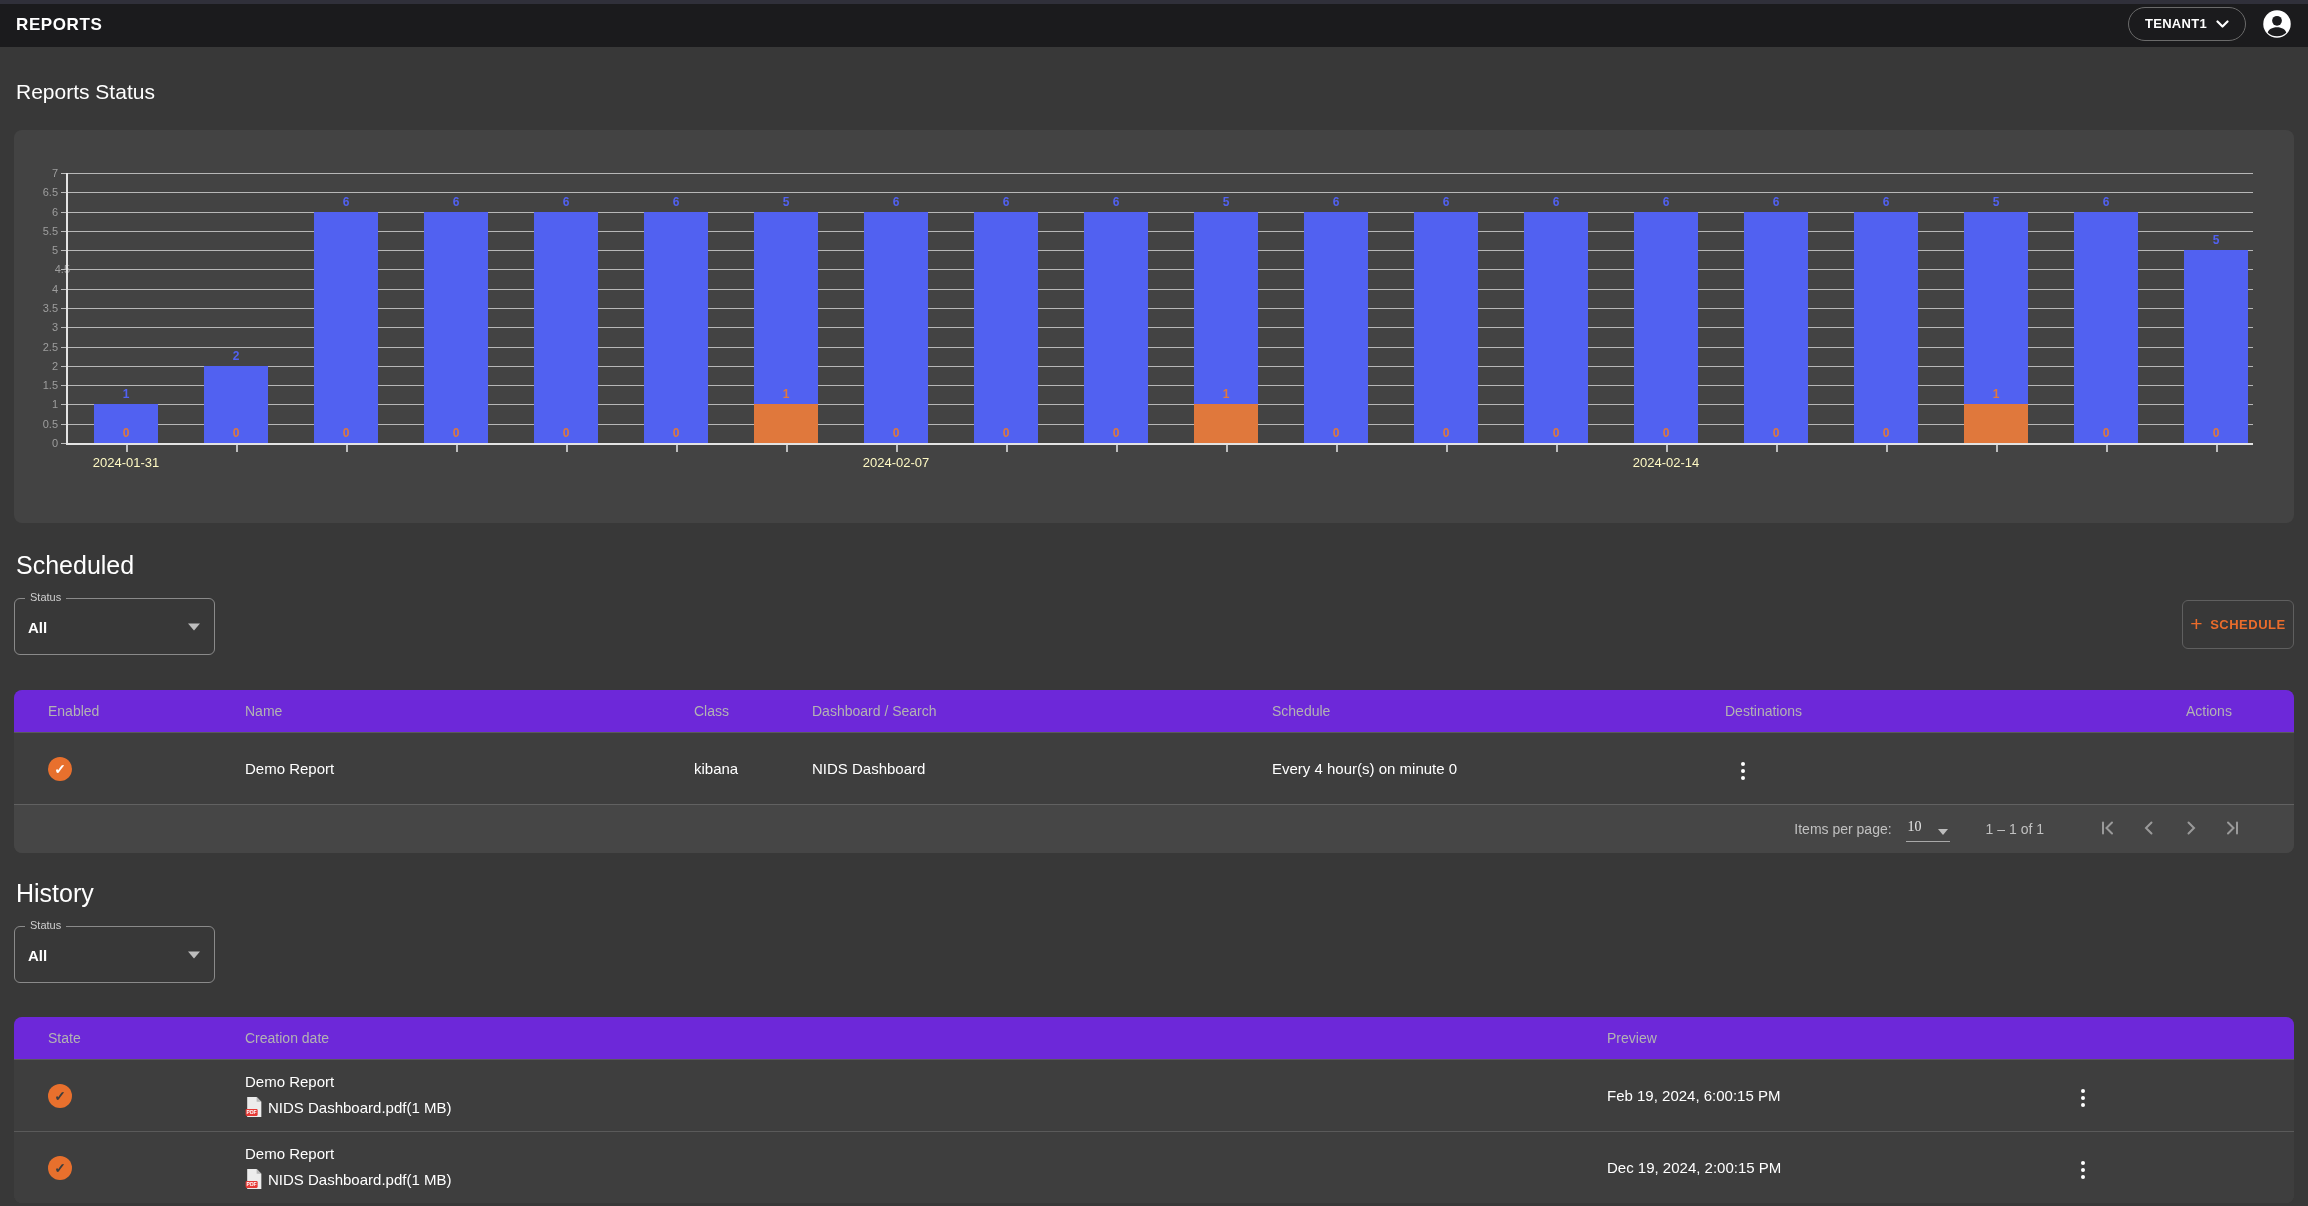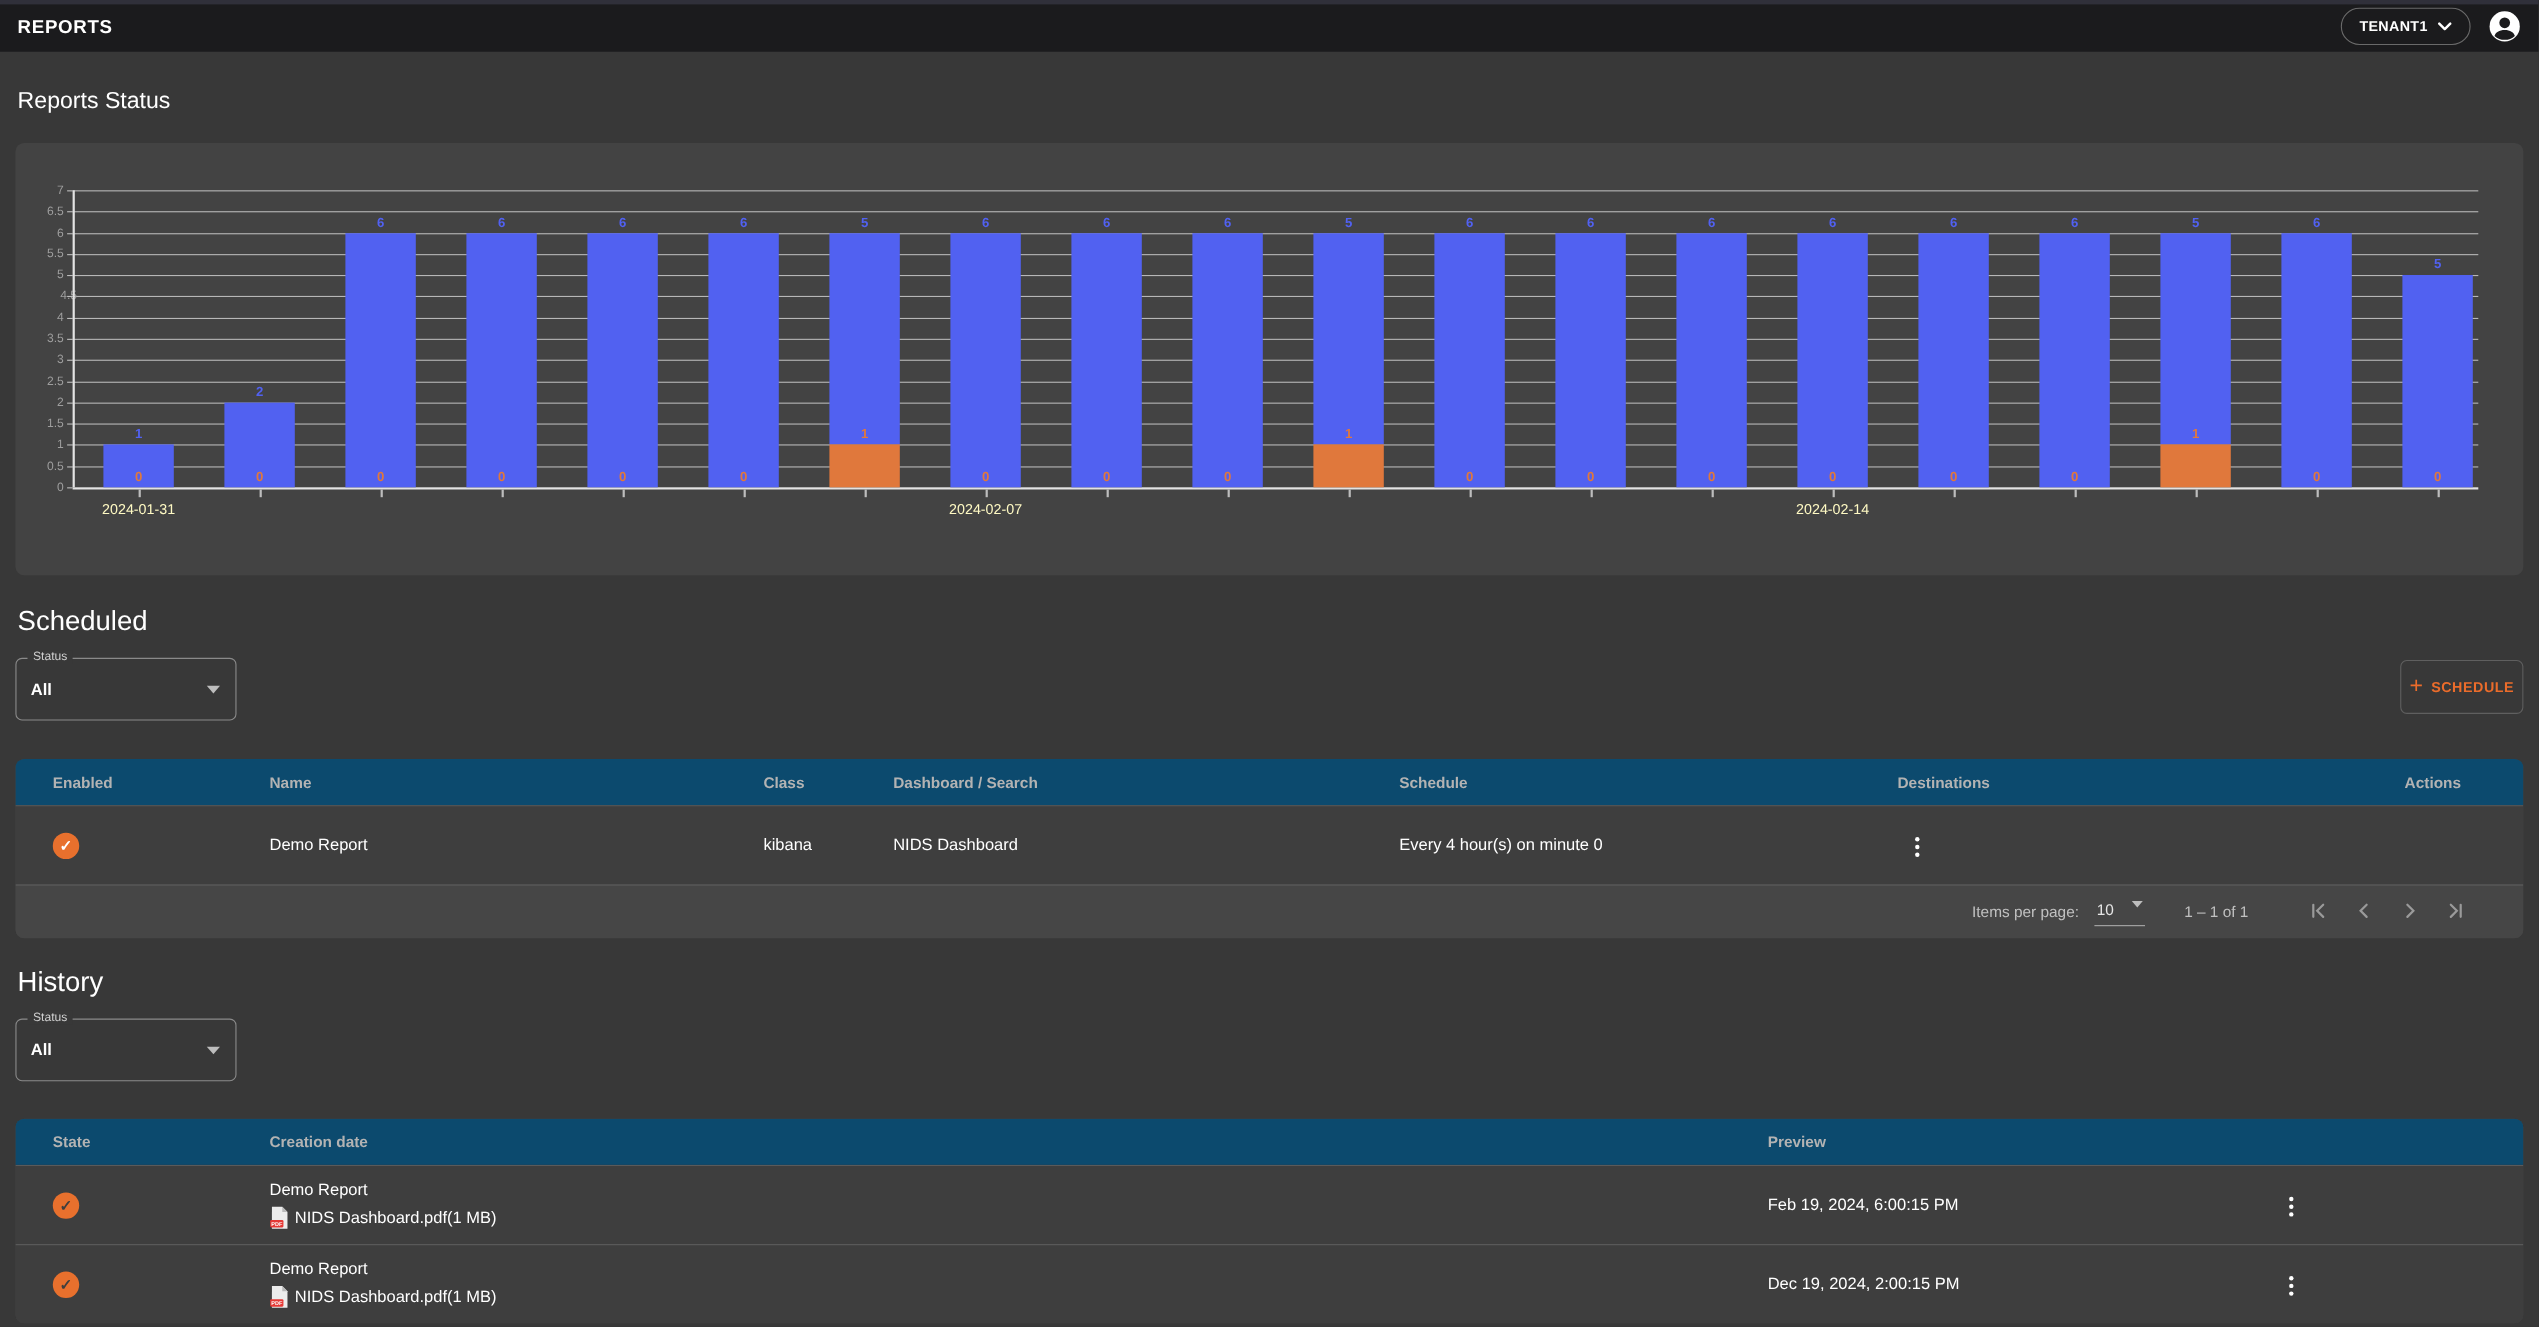--- a/index.html
+++ b/index.html
@@ -57,42 +57,42 @@
     font-family:inherit;display:flex;align-items:center;justify-content:center;gap:7px;cursor:pointer;}
   .plus-ic{font-size:21px;font-weight:normal;line-height:1;margin-top:-2px;}
 
   
   .tbl-card{overflow:hidden;}
   .sched-card{top:690px;}
   .hist-card{top:1017px;}
   .grid-row{display:grid;align-items:center;box-sizing:border-box;padding-left:34px;padding-right:24px;}
   .sched-grid{grid-template-columns:197px 449px 118px 460px 453px 461px 1fr;}
   .hist-grid{grid-template-columns:197px 1362px 458px 1fr;}
-  .hdr{height:42px;background:#0c4a6e;font-weight:bold;}
+  .hdr{height:42px;background:#6d28d9;}
   .hdr .hcell{font-size:14px;color:#b3b3b3;}
   .drow{height:72px;background:#3e3e3e;border-top:1px solid rgba(255,255,255,.15);}
   .dcell{font-size:15px;color:#fff;}
   .check-circle{display:inline-flex;align-items:center;justify-content:center;width:24px;height:24px;
     border-radius:50%;background:#e8702d;color:#fff;font-size:14px;font-weight:bold;border:none;cursor:pointer;padding:0;}
   .check-dark{color:#3e3e3e;}
   .chips{display:flex;gap:10px;}
   .chip{padding:7px 15px;border-radius:17px;font-size:14px;color:#fff;}
   .chip-light{background:#6e6e6e;} .chip-dark{background:#5c5c5c;}
   .kebab-btn{background:transparent;border:none;cursor:pointer;display:inline-flex;flex-direction:column;
     gap:3px;padding:6px 10px;margin-left:6px;}
   .kebab-btn i{width:4px;height:4px;border-radius:50%;background:#fff;}
   .info-name{margin-bottom:6px;}
   .file-line{display:flex;align-items:center;gap:2px;}
 
   
   .paginator{height:48px;background:#464646;border-top:1px solid rgba(255,255,255,.15);
     display:flex;align-items:center;justify-content:flex-end;gap:8px;padding-right:40px;color:#c0c0c0;font-size:14px;}
-  .ipp-select{display:inline-flex;align-items:flex-start;gap:16px;border-bottom:1px solid #a9a9a9;
+  .ipp-select{display:inline-flex;align-items:flex-end;gap:16px;border-bottom:1px solid #a9a9a9;
     padding:2px 2px 6px 2px;margin-left:6px;margin-right:28px;cursor:pointer;background:transparent;border-top:none;
-    border-left:none;border-right:none;color:#e6e6e6;font-size:14px;font-family:Liberation Sans, sans-serif;}
+    border-left:none;border-right:none;color:#e6e6e6;font-size:14px;font-family:Liberation Serif, serif;}
   .ipp-caret{width:0;height:0;border-left:5px solid transparent;border-right:5px solid transparent;border-top:6px solid #bdbdbd;}
   .range{margin-right:34px;}
   .nav-btn{background:transparent;border:none;padding:4px;cursor:pointer;margin:0 7px;}
 </style>
 </head>
 <body>
 
 <div class="page">
   <div class="topstrip"></div>
 

